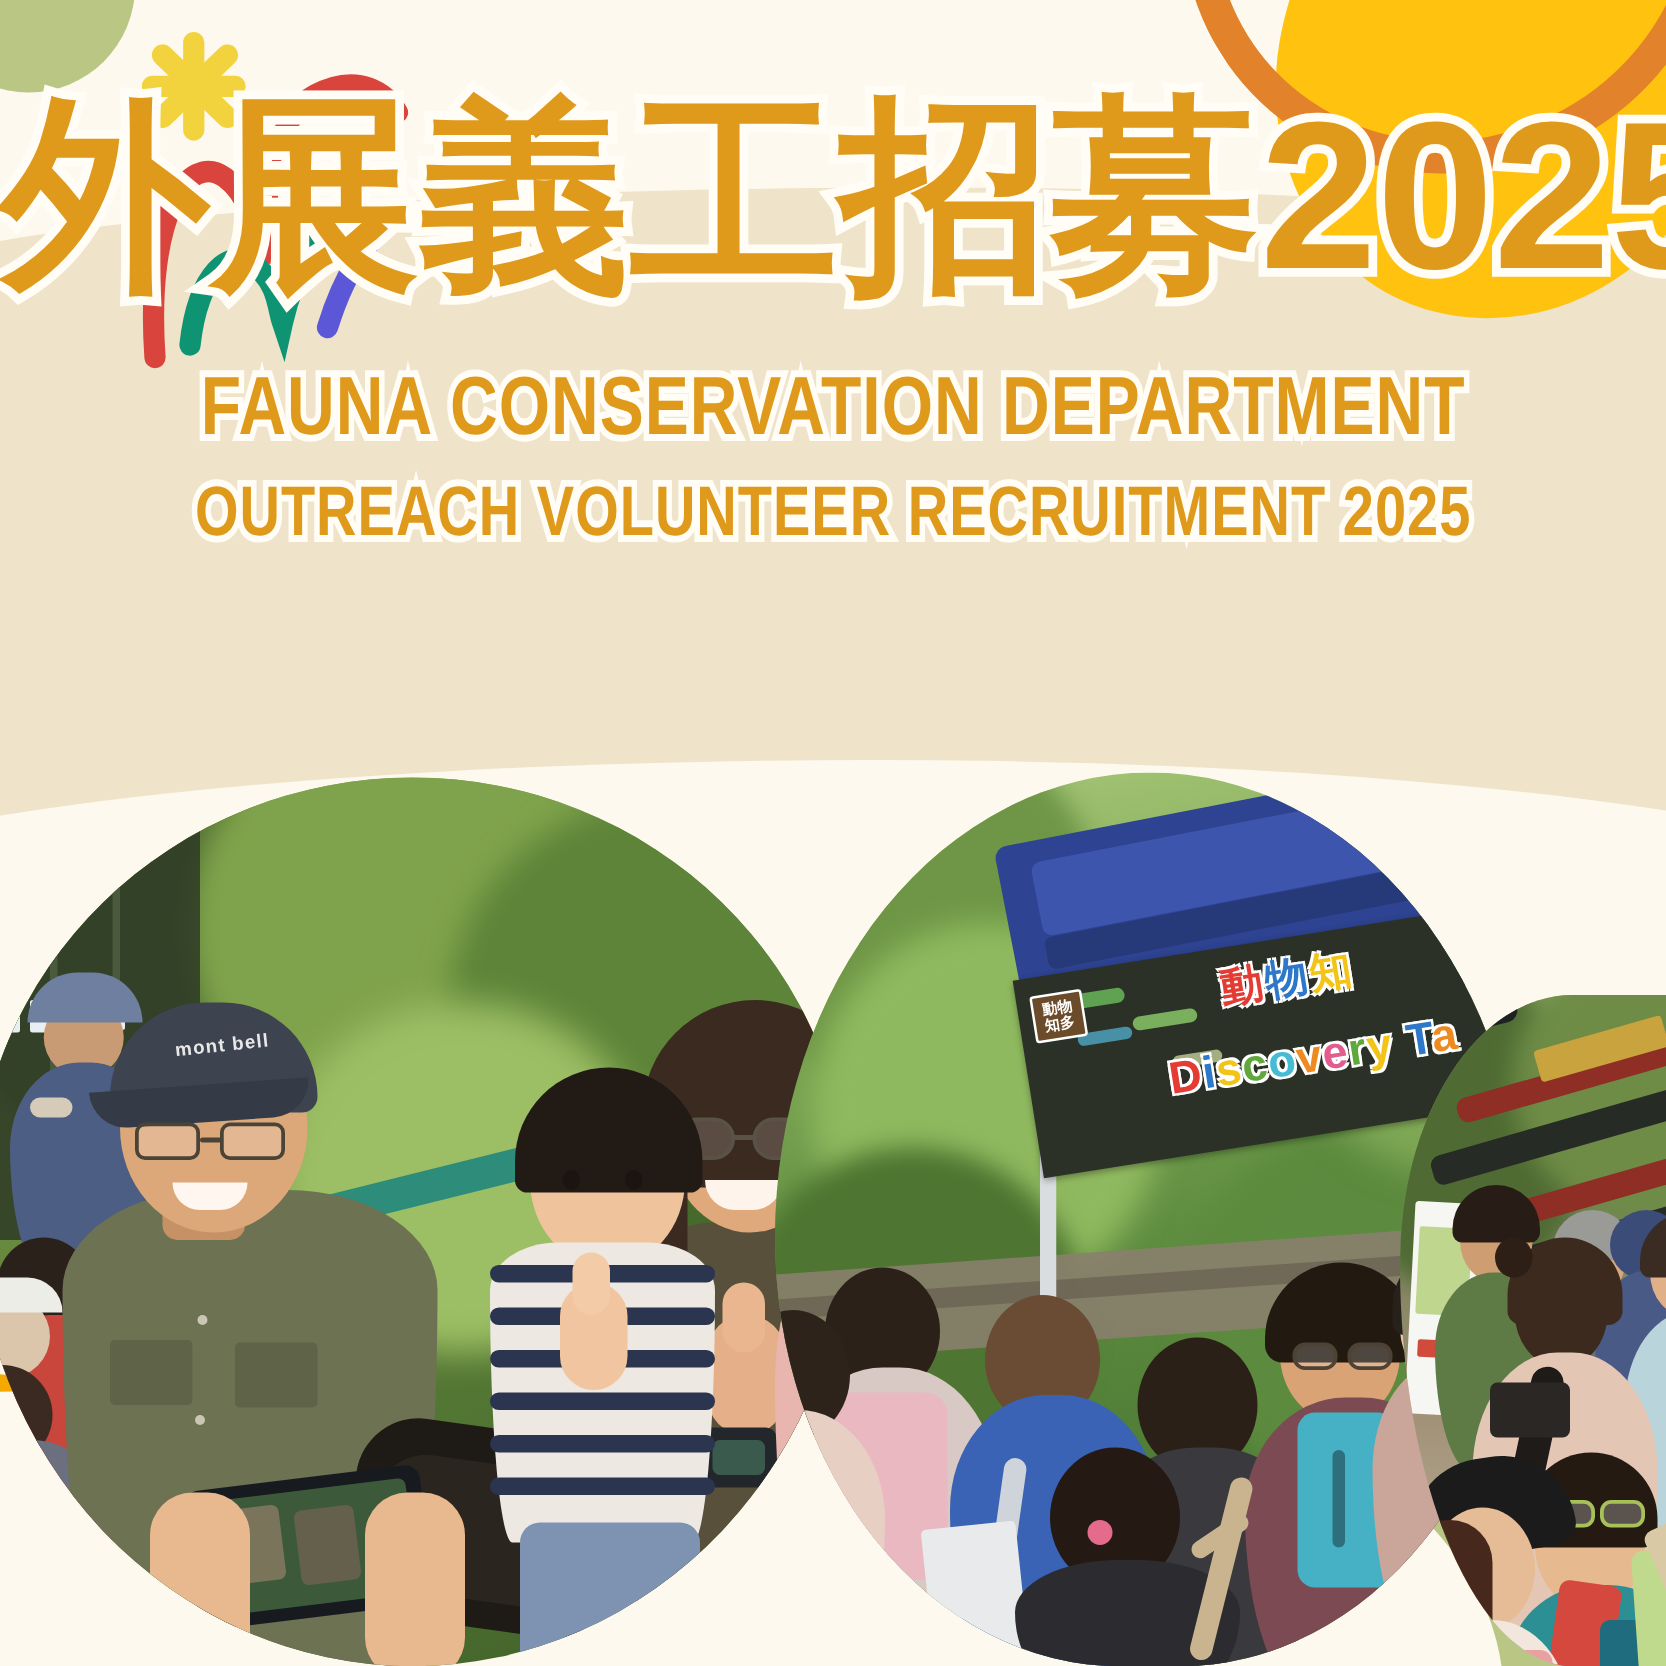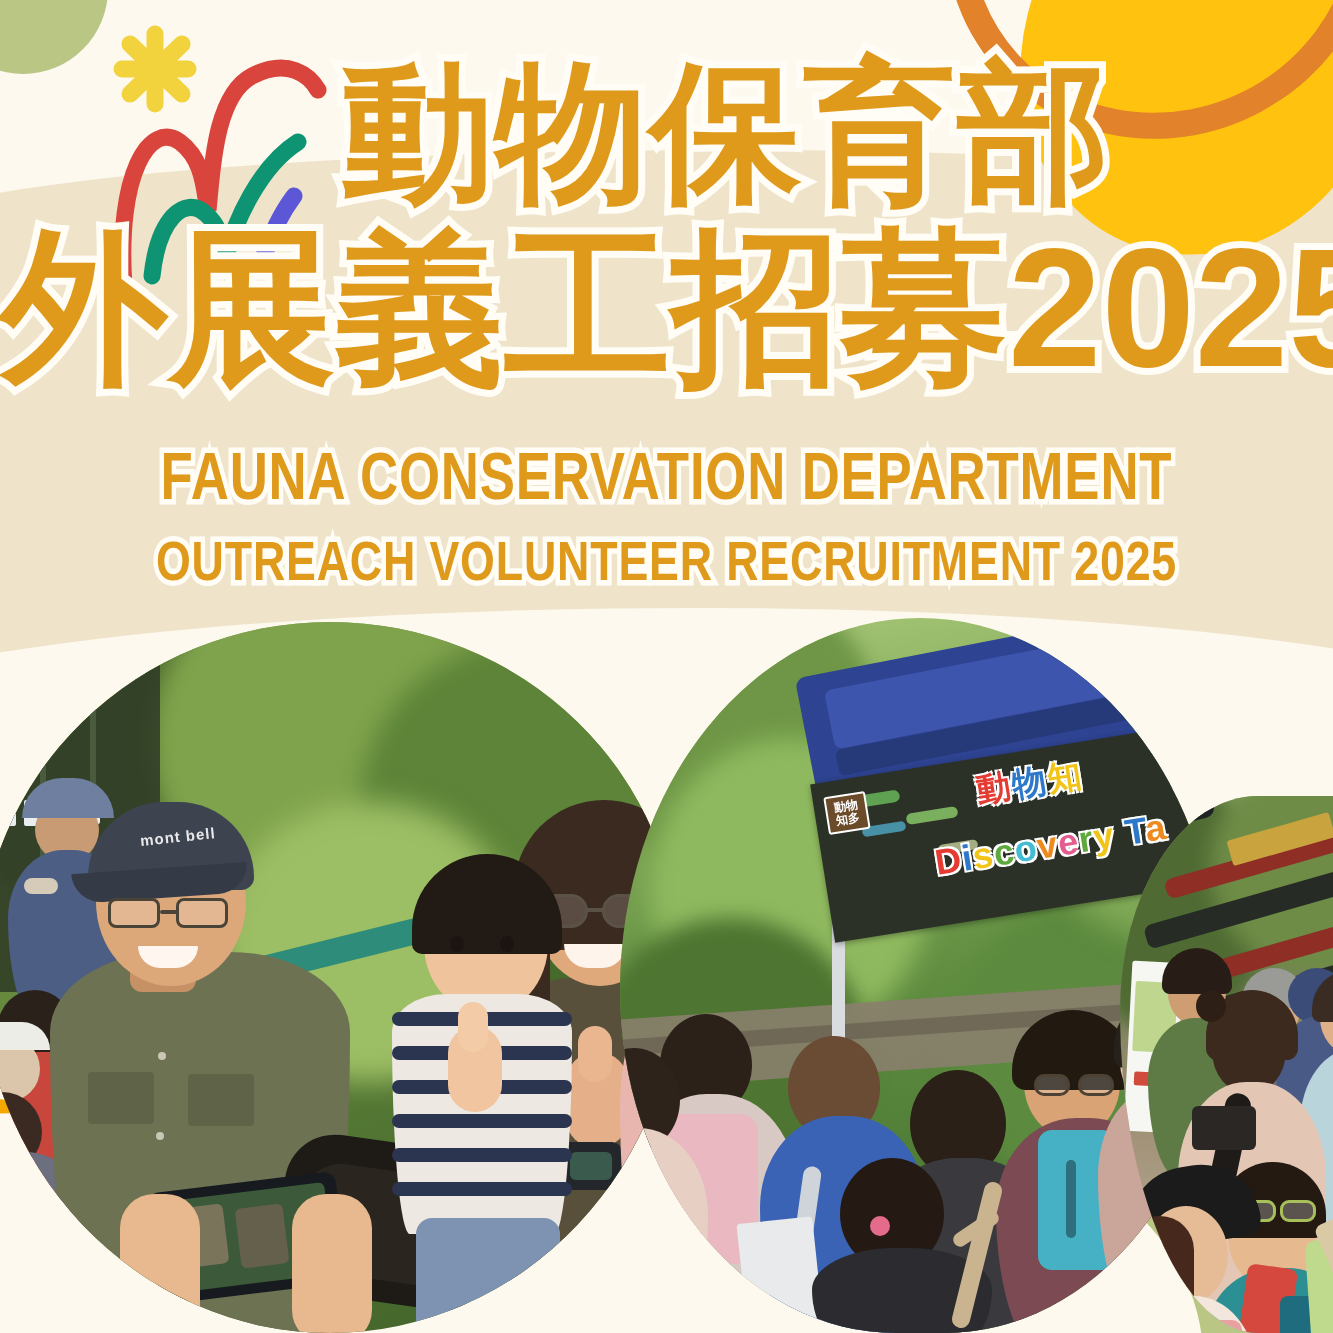--- a/index.html
+++ b/index.html
@@ -283,21 +283,20 @@
     </g>
 
     <path d="M32 262 C24 150 58 96 88 118 C112 136 112 166 116 186 C120 150 122 72 160 52 C196 33 218 52 226 66" fill="none" stroke="#D9443C" stroke-width="17" stroke-linecap="round"></path>
 
     <path d="M60 252 C66 196 92 170 114 190 C130 204 130 222 134 234 C142 198 168 142 206 118" fill="none" stroke="#0E9473" stroke-width="17" stroke-linecap="round"></path>
 
     <path d="M170 238 C178 212 190 188 202 172" fill="none" stroke="#5B57D6" stroke-width="17" stroke-linecap="round"></path>
   </svg>
 
   <div class="headline">
-    <div class="title-line title-1">動物保育部</div>
     <div class="title-line title-2">外展義工招募2025</div>
     <div class="subtitle sub-1">FAUNA CONSERVATION DEPARTMENT</div>
     <div class="subtitle sub-2">OUTREACH VOLUNTEER RECRUITMENT 2025</div>
   </div>
 
   <div class="bg-sweep"></div>
 
   <div class="collage">
 
     <div class="photo" id="photo-owl">

